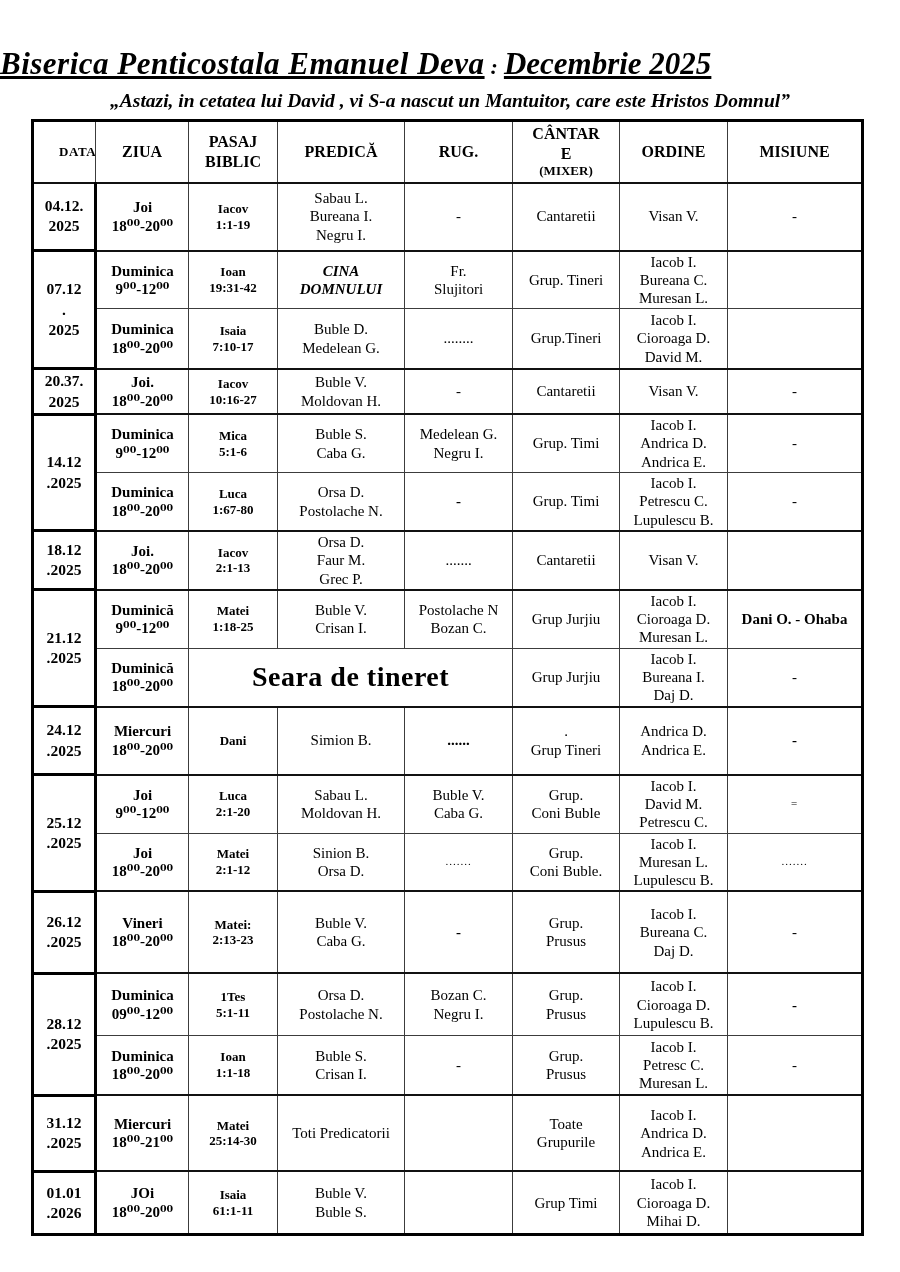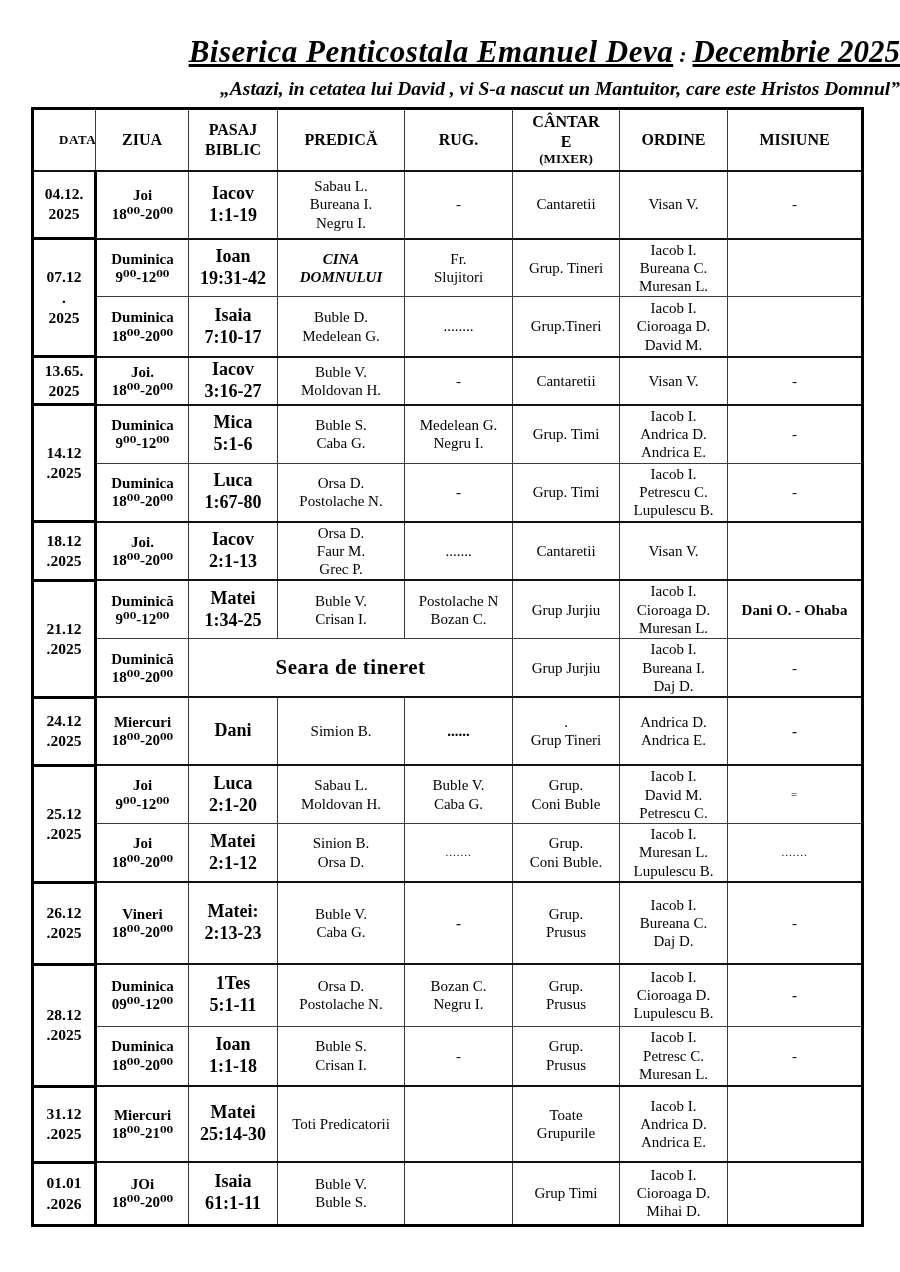--- a/index.html
+++ b/index.html
@@ -4,32 +4,32 @@
 <style>
   html,body { margin:0; padding:0; }
   body {
     width:900px; height:1272px; background:#fff; color:#000;
     font-family:"Liberation Serif","DejaVu Serif",serif;
     -webkit-font-smoothing:antialiased;
   }
   .page { position:relative; width:900px; height:1272px; background:#fff; overflow:hidden; }
 
   .title-row {
-    margin-top:34px; text-align:right; white-space:nowrap;
+    margin-top:46px; text-align:left; white-space:nowrap;
     font-weight:bold; font-style:italic;
   }
   .title-church {
     font-size:31px; text-decoration:underline;
     letter-spacing:0.5px;
   }
   .title-sep { font-size:22px; padding:0 6px; }
   .title-month { font-size:31px; text-decoration:underline; }
 
   .subtitle {
-    margin-top:8px; text-align:right;
+    margin-top:8px; text-align:center;
     font-weight:bold; font-style:italic; font-size:19.5px;
   }
 
   table.schedule {
     border-collapse:collapse; table-layout:fixed;
     margin:7px 0 0 31px; width:831px;
     border:3px solid #000;
   }
   col.col-data   { width:63px; }
   col.col-ziua   { width:93px; }
@@ -51,24 +51,24 @@
   .hc-data { font-size:13px; letter-spacing:0.6px;padding-left:25px; }
   .hl-sub  { font-size:13px; }
 
   tr.band-start > th, tr.band-start > td { border-top:2px solid #111; }
 
   td.date-cell {
     border:3px solid #000;
     font-weight:bold; font-size:15.5px; line-height:1.3;
   }
   td.c-ziua, td.c-pasaj { font-weight:bold; }
-  td.c-pasaj { font-size:18px; }
+  td.c-pasaj { font-size:13px; }
 
   td.s-bi  { font-style:italic; font-weight:bold; }
-  td.s-big { font-weight:bold; font-size:21px; letter-spacing:0.5px; }
+  td.s-big { font-weight:bold; font-size:28px; letter-spacing:0.5px; }
   td.s-b   { font-weight:bold; }
   td.s-sm  { font-size:11px; letter-spacing:1px; }
 </style>
 </head>
 <body>
 
 <div class="page">
 
   <div class="title-row">
     <span class="title-church">Biserica Penticostala Emanuel Deva</span><span class="title-sep">:</span><span class="title-month">Decembrie 2025</span>
@@ -203,30 +203,30 @@
           </td>
           <td class="c-ordine">
             <div>Iacob I.</div>
             <div>Cioroaga D.</div>
             <div>David M.</div>
           </td>
           <td class="c-misiune"></td>
         </tr>
         <tr class="band-start" style="height: 42px;">
           <td class="date-cell" rowspan="1">
-            <div>13.65.</div>
+            <div>20.37.</div>
             <div>2025</div>
           </td>
           <td class="c-ziua">
             <div>Joi.</div>
             <div>18⁰⁰-20⁰⁰</div>
           </td>
           <td class="c-pasaj">
             <div>Iacov</div>
-            <div>3:16-27</div>
+            <div>10:16-27</div>
           </td>
           <td class="c-predica">
             <div>Buble V.</div>
             <div>Moldovan H.</div>
           </td>
           <td class="c-rug">
             <div>-</div>
           </td>
           <td class="c-cantare">
             <div>Cantaretii</div>
@@ -332,21 +332,21 @@
           <td class="date-cell" rowspan="2">
             <div>21.12</div>
             <div>.2025</div>
           </td>
           <td class="c-ziua">
             <div>Duminică</div>
             <div>9⁰⁰-12⁰⁰</div>
           </td>
           <td class="c-pasaj">
             <div>Matei</div>
-            <div>1:34-25</div>
+            <div>1:18-25</div>
           </td>
           <td class="c-predica">
             <div>Buble V.</div>
             <div>Crisan I.</div>
           </td>
           <td class="c-rug">
             <div>Postolache N</div>
             <div>Bozan C.</div>
           </td>
           <td class="c-cantare">

